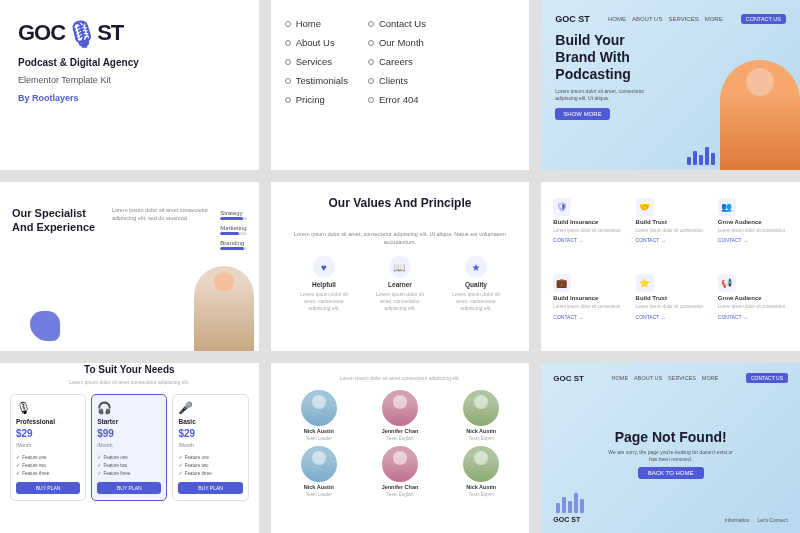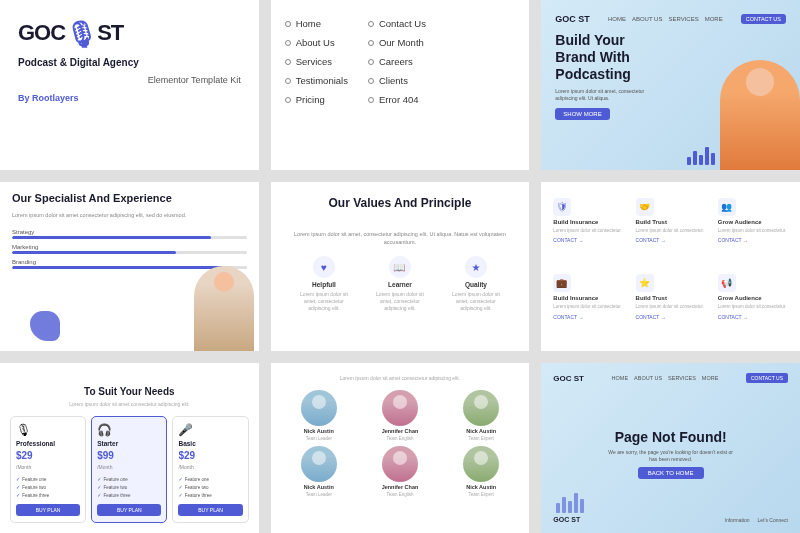--- a/index.html
+++ b/index.html
@@ -49,21 +49,20 @@
     }
     .tagline1 {
       font-size: 10px;
       font-weight: 700;
       color: #1a1a2e;
       line-height: 1.3;
     }
     .tagline2 {
       font-size: 9px;
       color: #555;
-      text-align: right;
     }
     .by-text {
       font-size: 9px;
       color: #4f5bd5;
       font-weight: 700;
       margin-top: 2px;
     }
 
     
     .card-nav-links {
@@ -187,24 +186,24 @@
       width: 4px;
       background: #4f5bd5;
       border-radius: 1px;
     }
 
     
     
     .card-specialist {
       grid-column: 1 / 2;
       grid-row: 2 / 3;
-      padding: 9px 12px;
+      padding: 24px 12px;
       background: #fff;
       display: flex;
-      flex-direction: column;
+      flex-direction: row;
       gap: 6px;
     }
     .specialist-title {
       font-size: 11px;
       font-weight: 800;
       color: #1a1a2e;
       line-height: 1.3;
     }
     .specialist-text {
       font-size: 5.5px;
@@ -360,21 +359,21 @@
     .feature-link {
       font-size: 5px;
       color: #4f5bd5;
     }
 
     
     
     .card-pricing {
       grid-column: 1 / 2;
       grid-row: 3 / 4;
-      padding: 23px 10px;
+      padding: 1px 10px;
       background: #fff;
     }
     .pricing-title {
       font-size: 10px;
       font-weight: 800;
       color: #1a1a2e;
       text-align: center;
       margin-bottom: 4px;
     }
     .pricing-sub {

